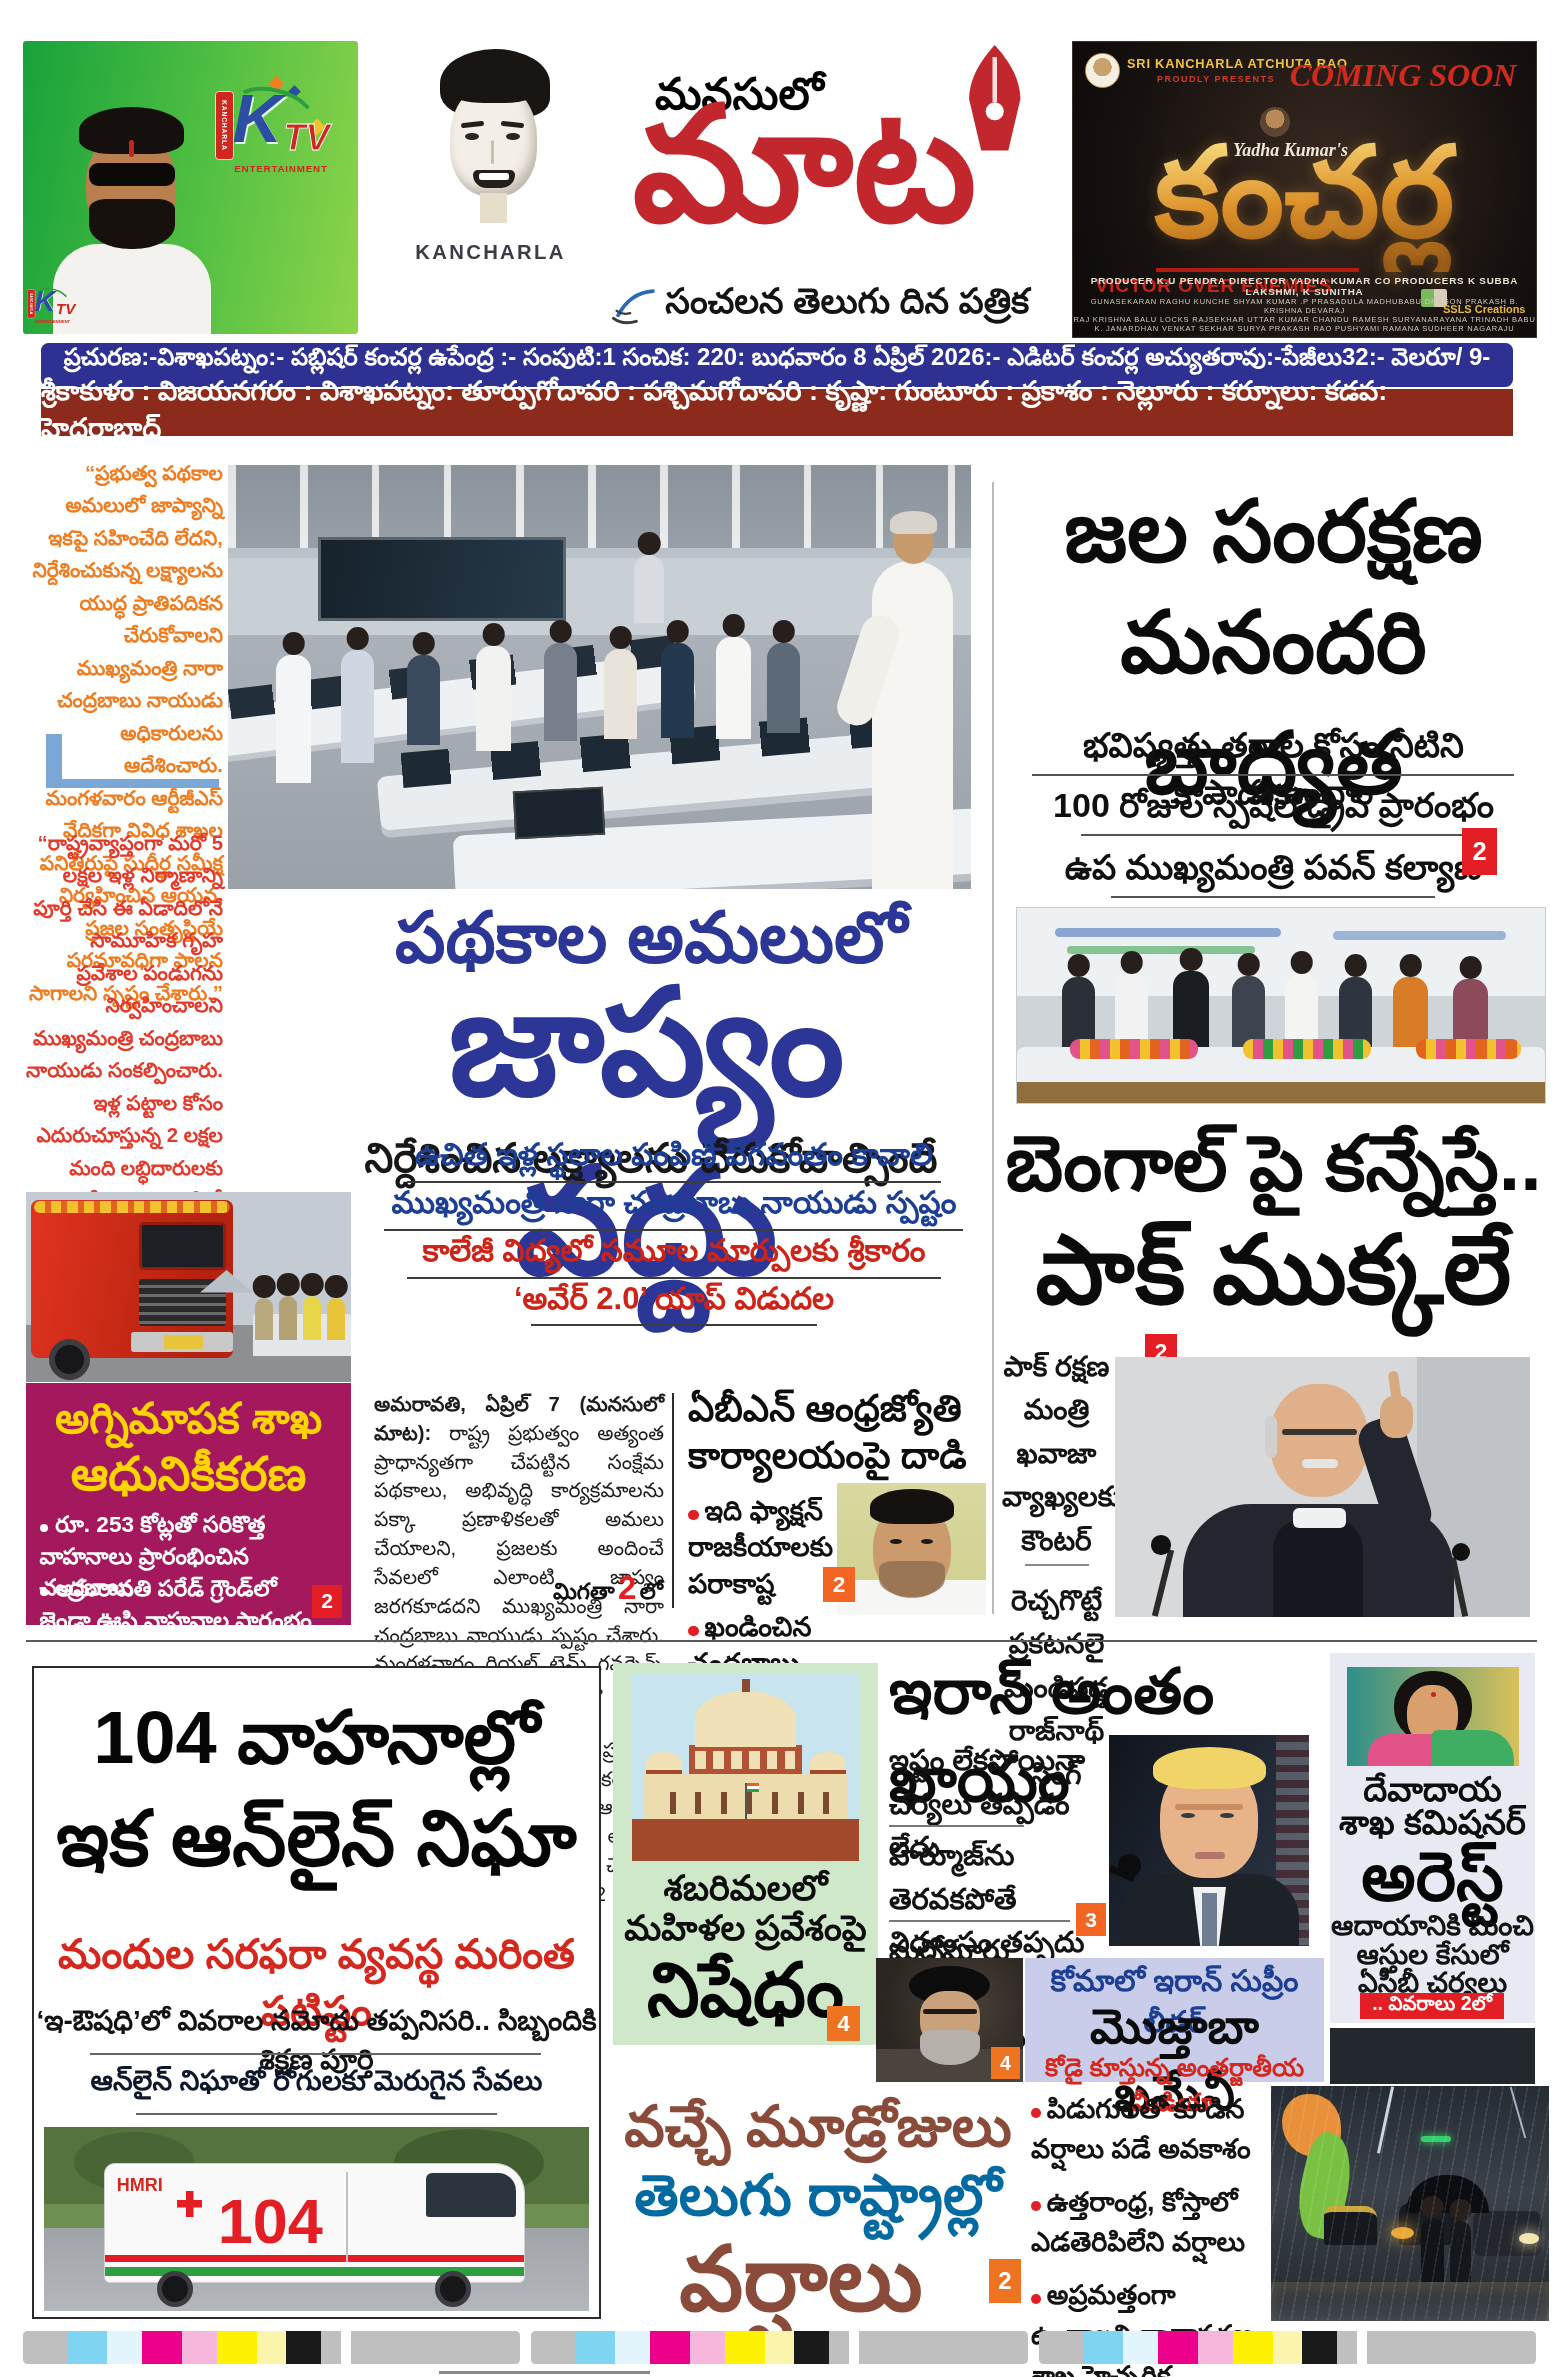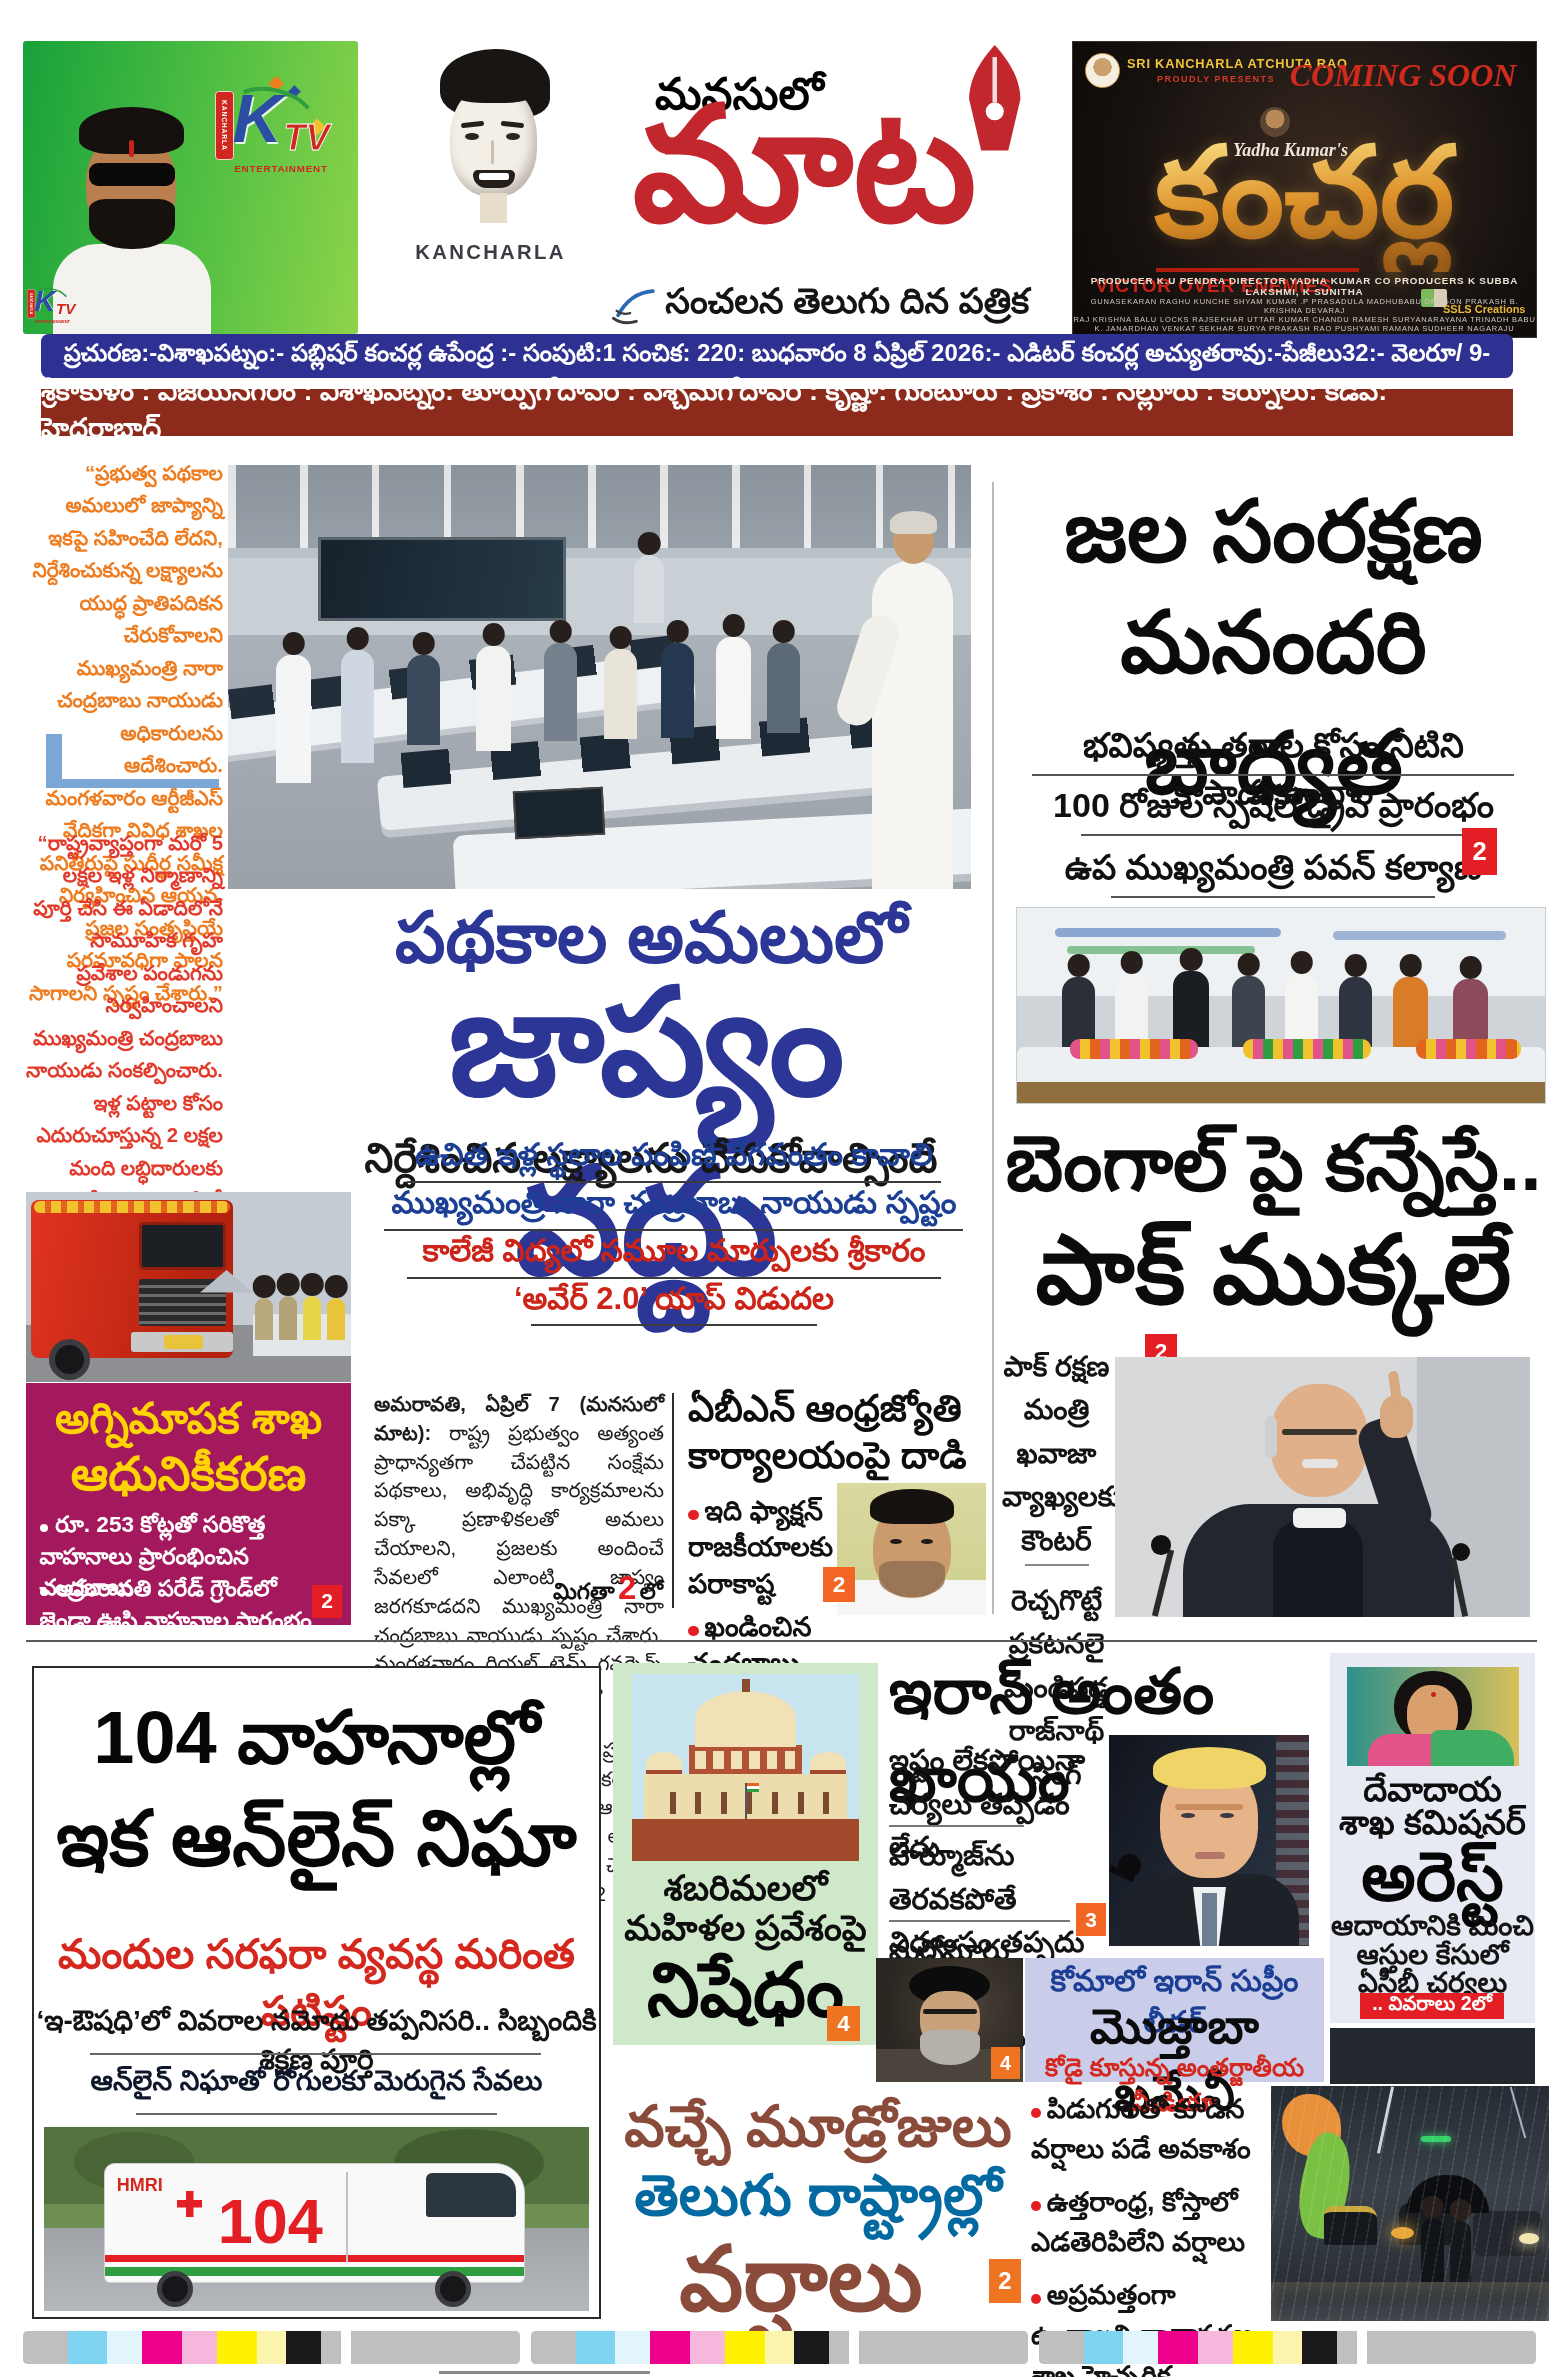--- a/index.html
+++ b/index.html
@@ -113,21 +113,21 @@
     <div class="ab" style="right:89px;top:247px;width:25.6px;height:18px;background:linear-gradient(90deg,#7cb85c 50%,#d9cfb8 50%);border-radius:2.3px"></div>
     <div class="ab b" style="right:10.5px;top:261px;font-size:11px;color:#e8b73a">SSLS Creations</div>
     <div class="ab" style="left:0;bottom:4.5px;width:100%">
       <div class="cred b" style="font-size:9.8px;color:#e8e2d4">PRODUCER K.U PENDRA      DIRECTOR YADHA KUMAR      CO PRODUCERS K SUBBA LAKSHMI, K SUNITHA</div>
       <div class="cred" style="font-size:7.5px">GUNASEKARAN    RAGHU KUNCHE    SHYAM KUMAR .P    PRASADULA MADHUBABU    DRAGON PRAKASH    B. KRISHNA    DEVARAJ</div>
       <div class="cred" style="font-size:7.5px">RAJ KRISHNA    BALU    LOCKS RAJSEKHAR    UTTAR KUMAR    CHANDU RAMESH    SURYANARAYANA    TRINADH BABU</div>
       <div class="cred" style="font-size:7.5px">K. JANARDHAN    VENKAT    SEKHAR    SURYA PRAKASH RAO    PUSHYAMI    RAMANA    SUDHEER    NAGARAJU</div>
     </div>
   </div>
 
-  <div class="ab" style="left:41px;top:334px;width:1472px;height:44px;background:#2e3192;border-radius:7.5px;display:flex;align-items:center;justify-content:center">
+  <div class="ab" style="left:41px;top:343px;width:1472px;height:44px;background:#2e3192;border-radius:7.5px;display:flex;align-items:flex-start;justify-content:center">
     <span class="b" style="color:#fff;font-size:24px">ప్రచురణ:-విశాఖపట్నం:- పబ్లిషర్ కంచర్ల ఉపేంద్ర :- సంపుటి:1 సంచిక: 220:  బుధవారం 8 ఏప్రిల్ 2026:- ఎడిటర్ కంచర్ల అచ్యుతరావు:-పేజీలు32:- వెలరూ/ 9-</span>
   </div>
   <div class="ab" style="left:41px;top:389px;width:1472px;height:47px;background:#8c2b1b;display:flex;align-items:center;justify-content:center">
     <span class="b" style="color:#fff;font-size:27px">శ్రీకాకుళం : విజయనగరం : విశాఖపట్నం: తూర్పుగోదావరి : పశ్చిమగోదావరి : కృష్ణా: గుంటూరు : ప్రకాశం : నెల్లూరు : కర్నూలు:  కడప: హైదరాబాద్</span>
   </div>
 
   <div class="ab" style="left:26px;top:457px;width:197px;height:741px">
     <div class="qz" style="top:0;font-size:20.3px;color:#ee7d22">“ప్రభుత్వ పథకాల అమలులో జాప్యాన్ని ఇకపై సహించేది లేదని, నిర్దేశించుకున్న లక్ష్యాలను యుద్ధ ప్రాతిపదికన చేరుకోవాలని ముఖ్యమంత్రి నారా చంద్రబాబు నాయుడు అధికారులను ఆదేశించారు. మంగళవారం ఆర్టీజీఎస్ వేదికగా వివిధ శాఖల పనితీరుపై సుదీర్ఘ సమీక్ష నిర్వహించిన ఆయన, ప్రజల సంతృప్తియే పరమావధిగా పాలన సాగాలని స్పష్టం చేశారు.”</div>
     <div class="ab" style="left:19.6px;top:277px;width:16.6px;height:47px;background:#7ba7d7"></div>
     <div class="ab" style="left:19.6px;top:322px;width:173px;height:9px;background:#7ba7d7"></div>

